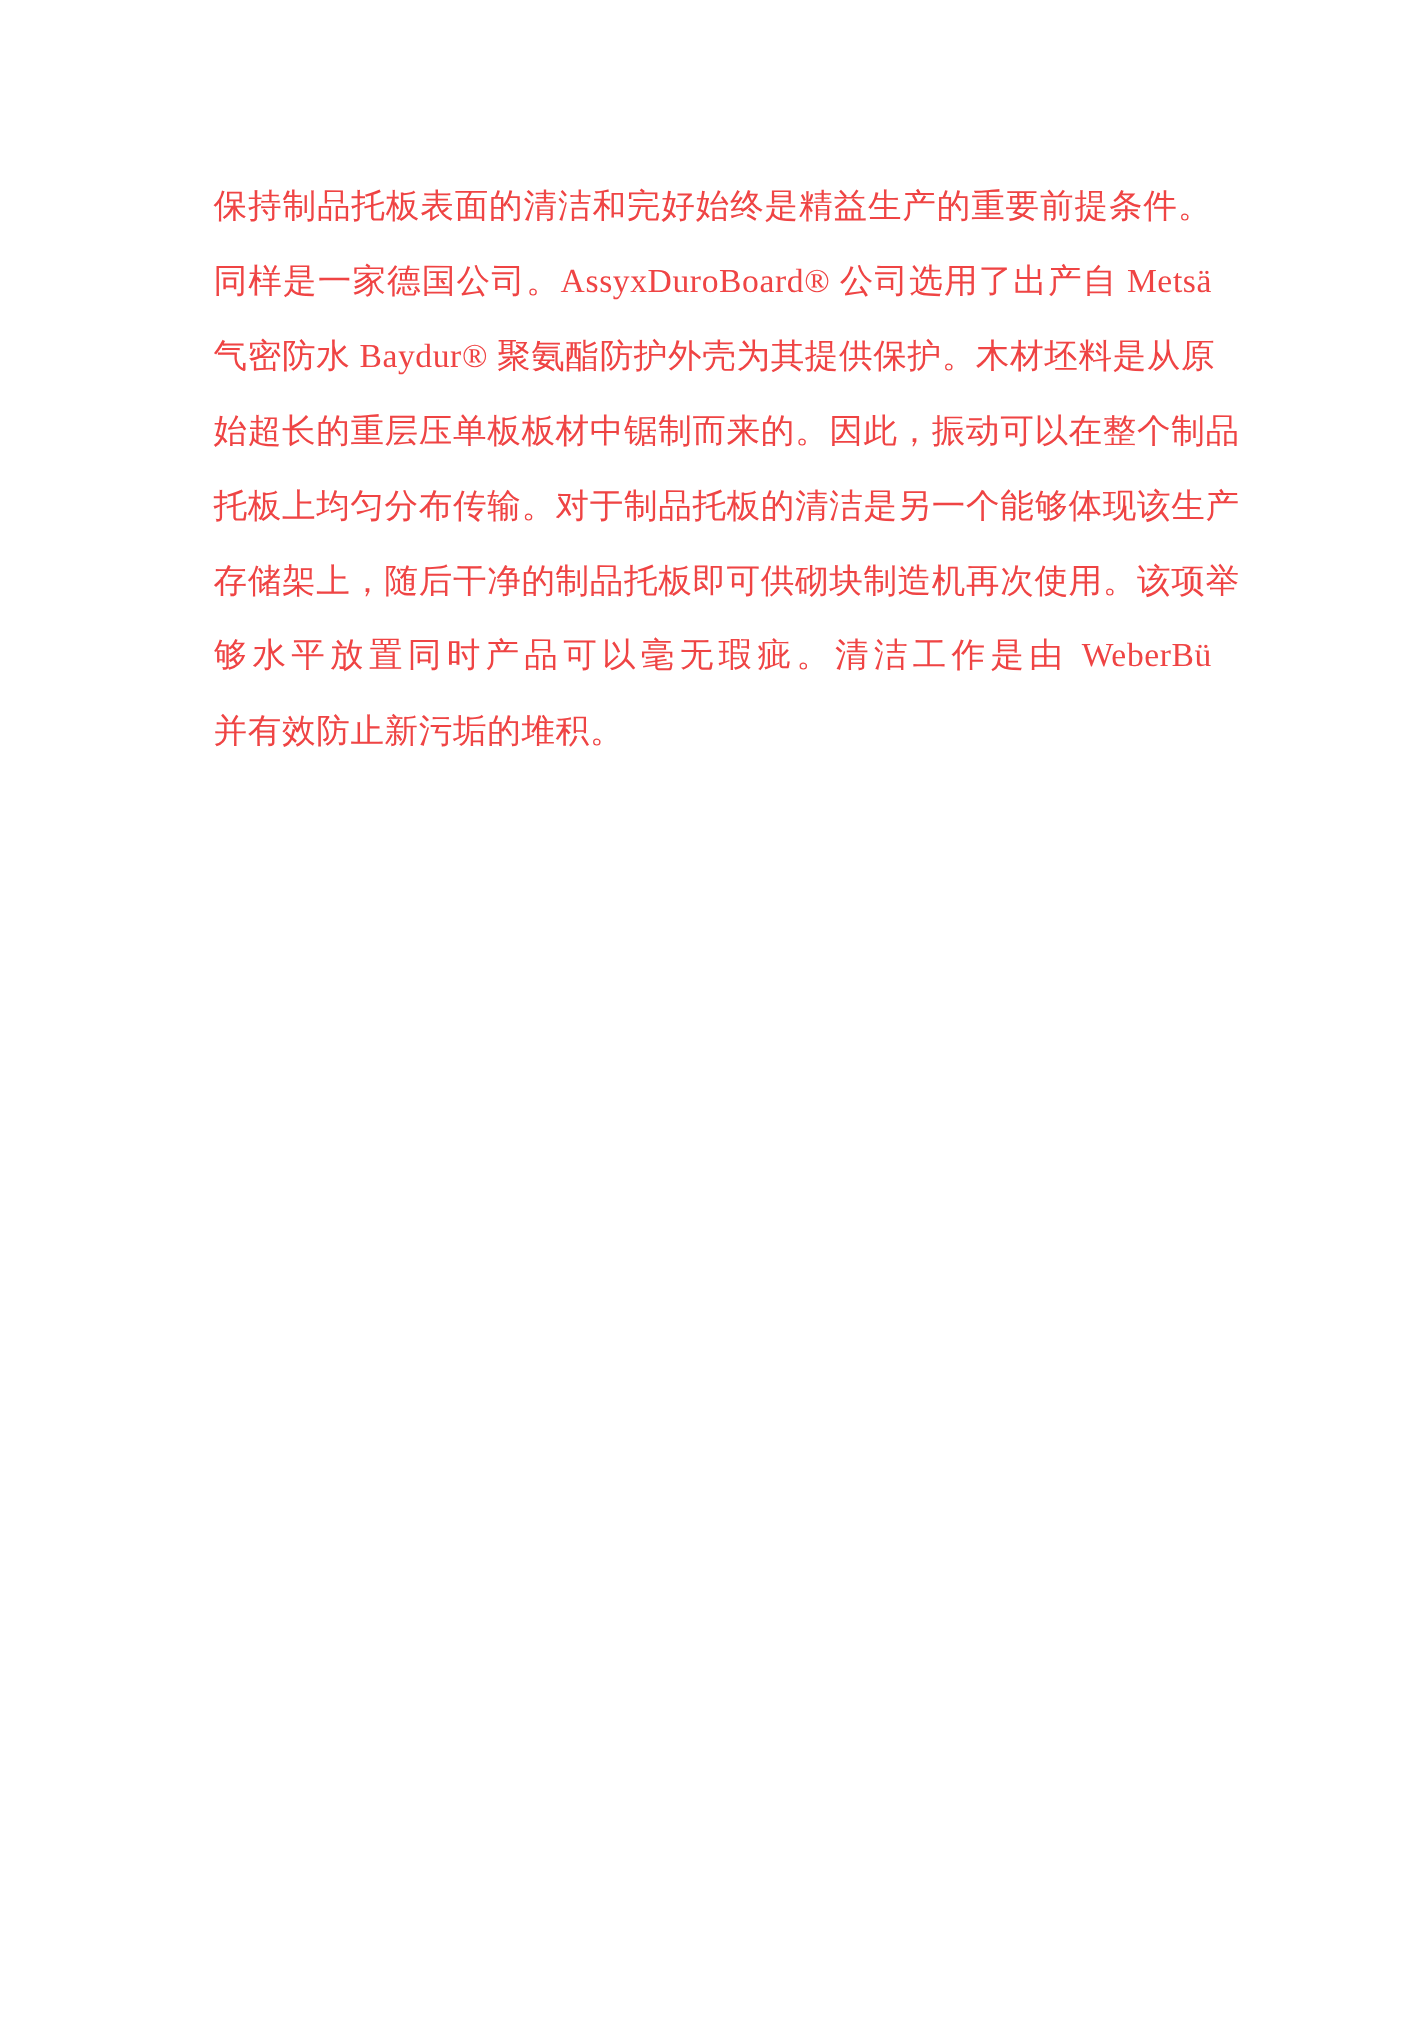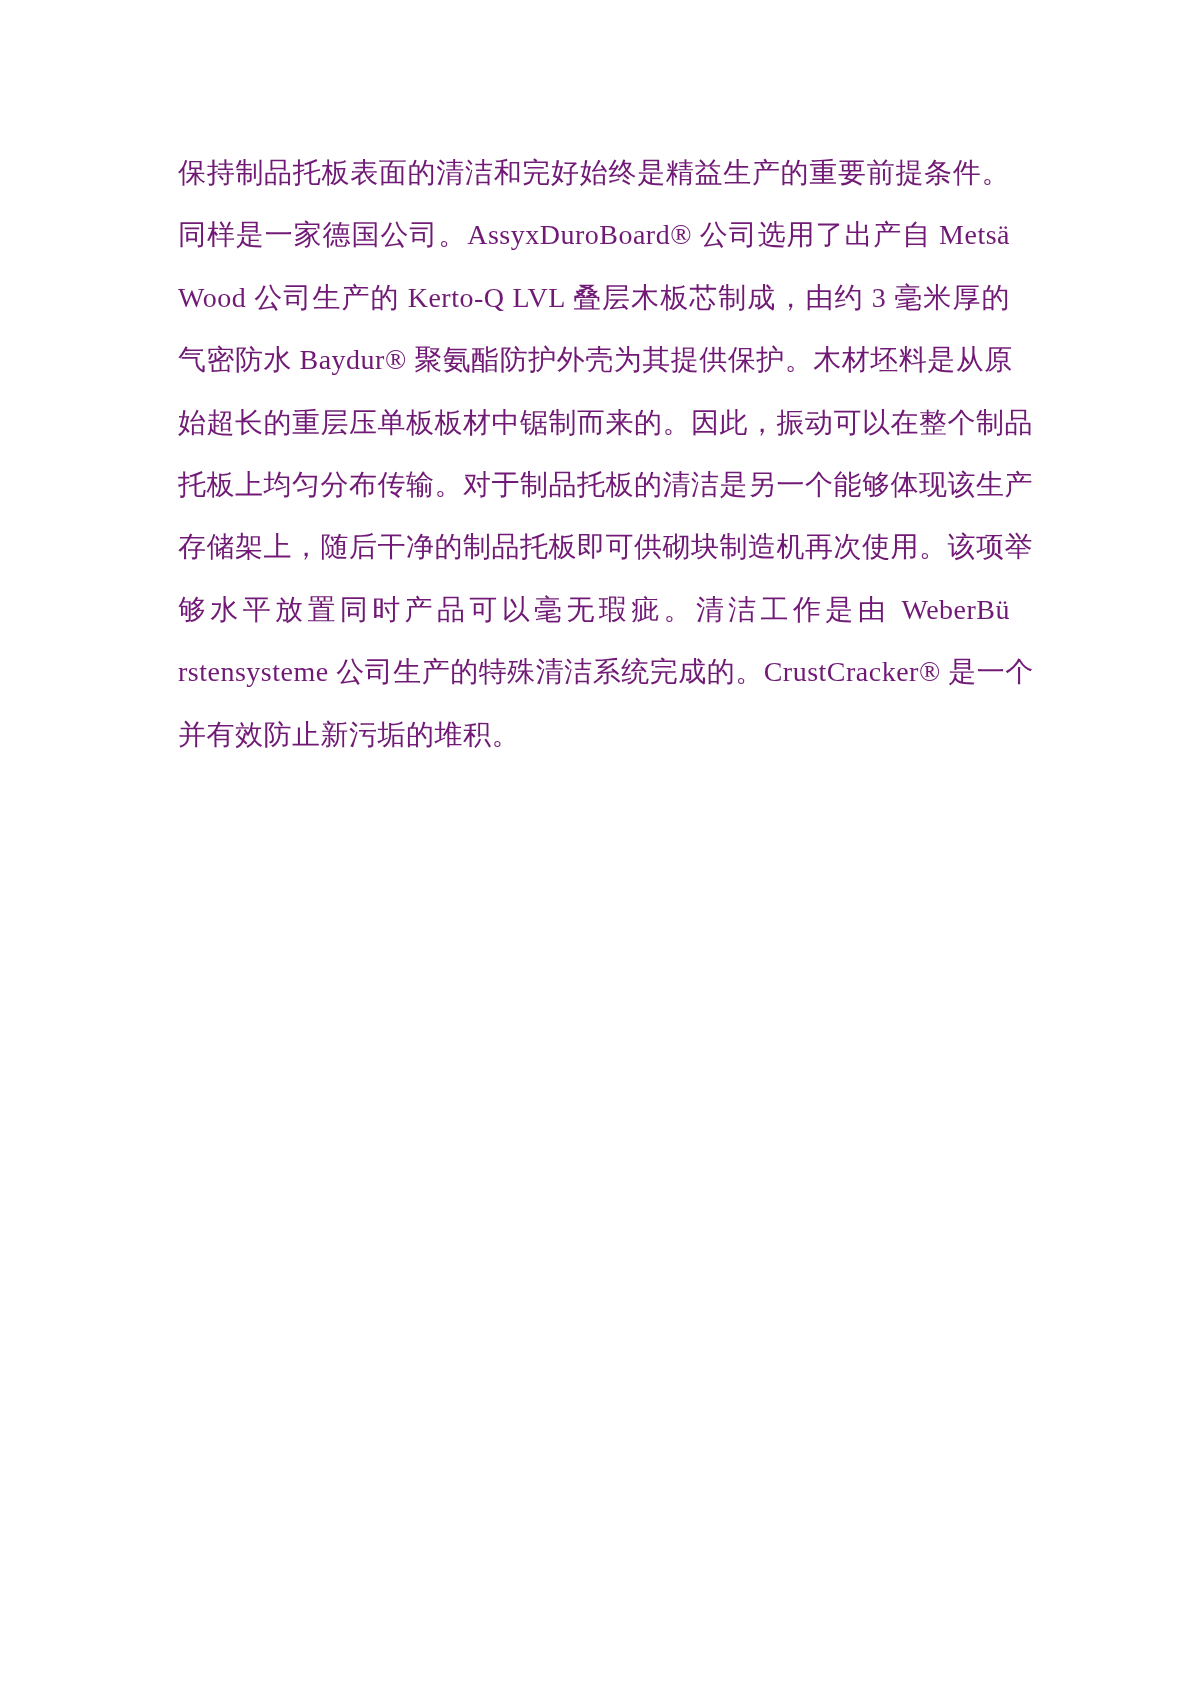--- a/index.html
+++ b/index.html
@@ -7,21 +7,21 @@
     padding: 0;
     background: #ffffff;
   }
   .page {
     position: relative;
     width: 1190px;
     height: 1683px;
     background: #ffffff;
     overflow: hidden;
     font-family: "Liberation Serif", "DejaVu Serif", serif;
-    color: #701a75;
+    color: #ef4444;
   }
   .paragraph {
     position: absolute;
     top: 142px;
     left: 178px;
     width: 832px;
     font-size: 28px;
   }
   .line {
     line-height: 62.4px;
@@ -38,22 +38,20 @@
     -moz-text-align-last: left;
   }
 </style>
 </head>
 <body>
 
 <div class="page">
   <div class="paragraph">
     <div class="line">保持制品托板表面的清洁和完好始终是精益生产的重要前提条件。</div>
     <div class="line">同样是一家德国公司。AssyxDuroBoard® 公司选用了出产自 Metsä</div>
-    <div class="line">Wood 公司生产的 Kerto-Q LVL 叠层木板芯制成，由约 3 毫米厚的</div>
     <div class="line">气密防水 Baydur® 聚氨酯防护外壳为其提供保护。木材坯料是从原</div>
     <div class="line">始超长的重层压单板板材中锯制而来的。因此，振动可以在整个制品</div>
     <div class="line">托板上均匀分布传输。对于制品托板的清洁是另一个能够体现该生产</div>
     <div class="line">存储架上，随后干净的制品托板即可供砌块制造机再次使用。该项举</div>
     <div class="line">够水平放置同时产品可以毫无瑕疵。清洁工作是由 WeberBü</div>
-    <div class="line">rstensysteme 公司生产的特殊清洁系统完成的。CrustCracker® 是一个</div>
     <div class="line last">并有效防止新污垢的堆积。</div>
   </div>
 </div>
 
 </body></html>

